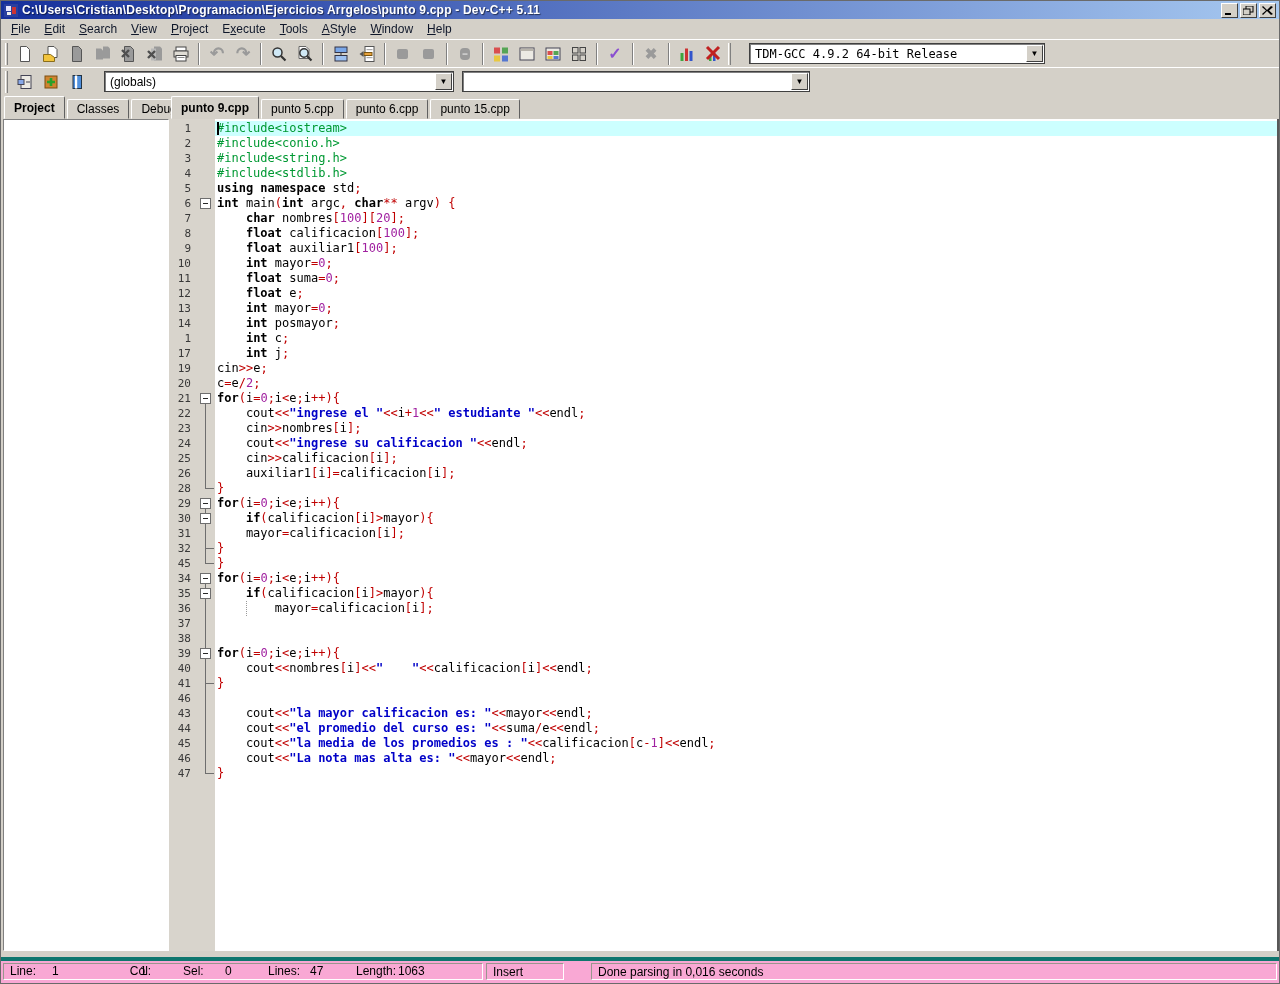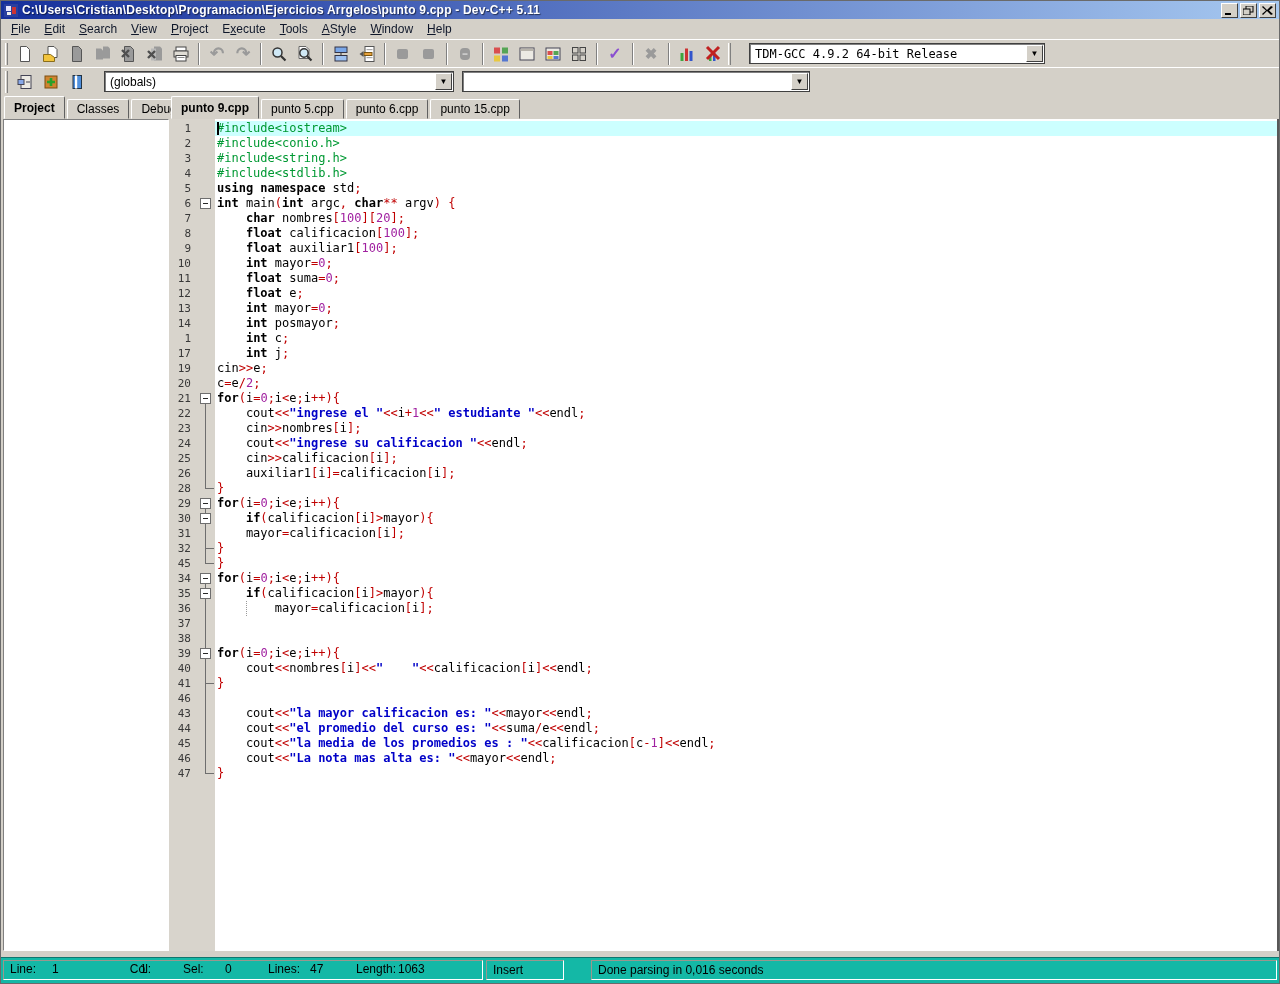--- a/index.html
+++ b/index.html
@@ -69,21 +69,21 @@
   .caret { position:absolute; left:2px; top:1px; width:2px; height:13px; background:#000; }
   .guide { position:absolute; left:calc(2px + 4ch); top:0; bottom:0; width:0; border-left:1px dotted #9a9a9a; background:none; }
   .tk-kw { color:var(--c-kw); font-weight:bold; }
   .tk-pp { color:var(--c-pp); }
   .tk-num { color:var(--c-num); }
   .tk-op { color:var(--c-op); }
   .tk-str { color:var(--c-str); font-weight:bold; }
   .tk-id { color:var(--c-id); }
 
   
-  .statusbar { height:26px; background:#14b8a6; display:flex; padding:2px 2px 3px 2px; border-top:1px solid #0f766e; font-size:12px; }
+  .statusbar { height:26px; background:#f9a8d4; display:flex; padding:2px 2px 3px 2px; border-top:4px solid #0f766e; font-size:12px; }
   .st { border:1px solid; border-color:#9a968e #fff #fff #9a968e; padding:2px 6px; margin-right:3px; display:flex; align-items:center; overflow:hidden; }
   .st1 { width:480px; }
   .st2 { width:78px; }
   .st3 { flex:1; margin-right:0;margin-left:24px; }
   .sfield { position:relative; display:inline-block; height:16px; }
   .sfield .sv { position:absolute; left:42px; top:0; }
   svg { display:block; }
 </style>
 </head>
 <body>

